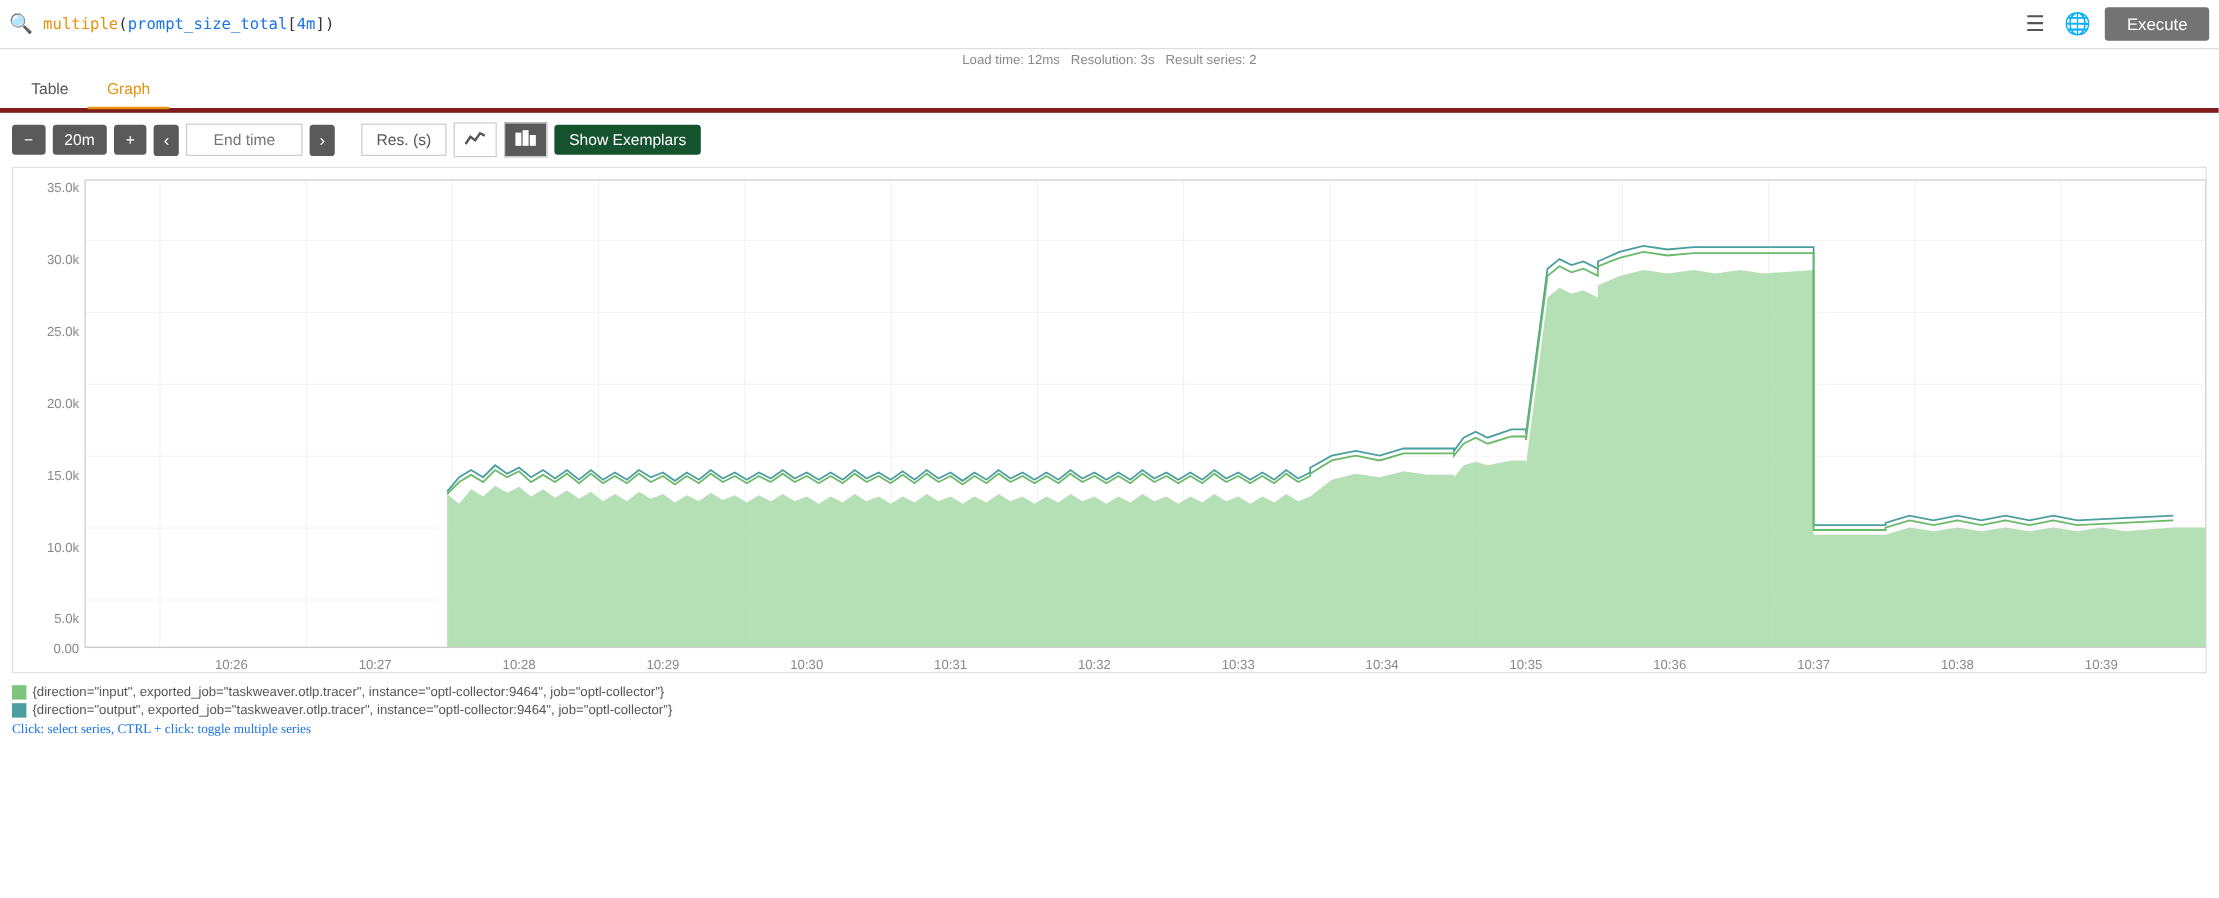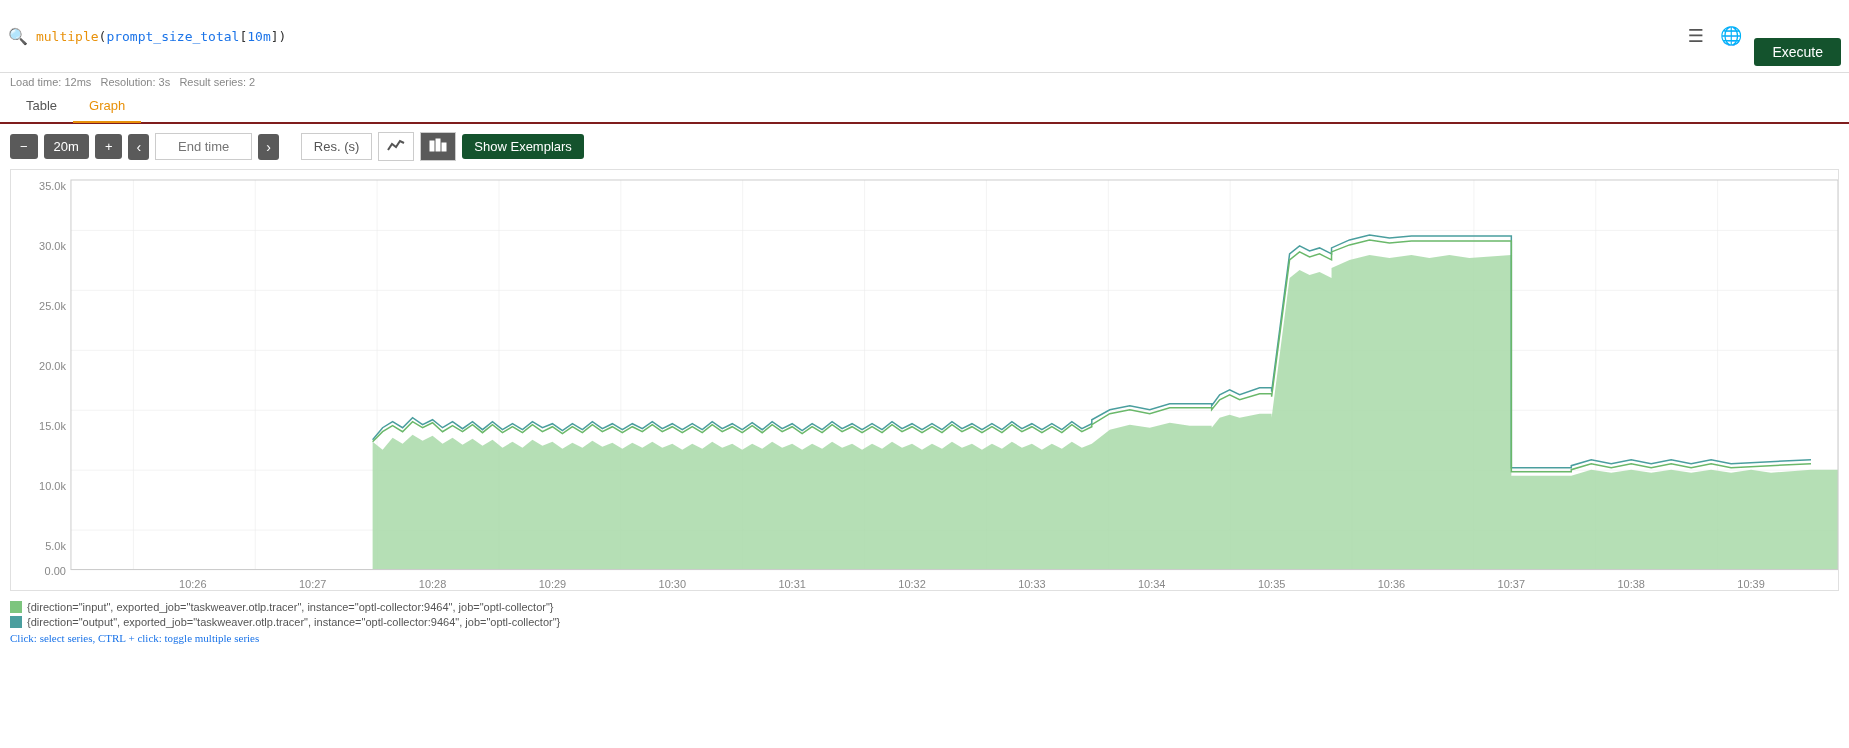--- a/index.html
+++ b/index.html
@@ -33,42 +33,41 @@
     }
     .icon-btn {
       background: none;
       border: none;
       cursor: pointer;
       color: #555;
       font-size: 18px;
       padding: 2px 4px;
     }
     .execute-btn {
-      background: #14532d;
+      background: #737373;
       color: #fff;
       border: none;
       padding: 6px 18px;
       font-size: 14px;
       cursor: pointer;
       border-radius: 3px;
-      margin-top: 32px;
     }
 
     
     .meta-info {
-      text-align: left;
+      text-align: center;
       font-size: 11px;
       color: #888;
       padding: 3px 10px 2px;
     }
 
     
     .tabs {
       display: flex;
-      border-bottom: 2px solid #7f1d1d;
+      border-bottom: 4px solid #7f1d1d;
       padding: 0 10px;
     }
     .tab {
       padding: 8px 16px;
       cursor: pointer;
       font-size: 13px;
       color: #555;
       border-bottom: 2px solid transparent;
       margin-bottom: -1px;
     }
@@ -172,21 +171,21 @@
       padding-left: 0;
       font-family: Liberation Serif, serif;
     }
   </style>
 </head>
 <body>
 
 <div class="search-bar">
   <span class="search-icon-wrap">🔍</span>
   <div class="search-input">
-    <span style="color:#e8910a">multiple</span><span>(</span><span style="color:#1a73e8">prompt_size_total</span><span>[</span><span style="color:#1a73e8">10m</span><span>])</span>
+    <span style="color:#e8910a">multiple</span><span>(</span><span style="color:#1a73e8">prompt_size_total</span><span>[</span><span style="color:#1a73e8">4m</span><span>])</span>
   </div>
   <div class="toolbar-icons">
     <button class="icon-btn" title="Metrics explorer">☰</button>
     <button class="icon-btn" title="History">🌐</button>
   </div>
   <button class="execute-btn">Execute</button>
 </div>
 
 <div class="meta-info">
   <span>Load time: 12ms</span>&nbsp;&nbsp;

